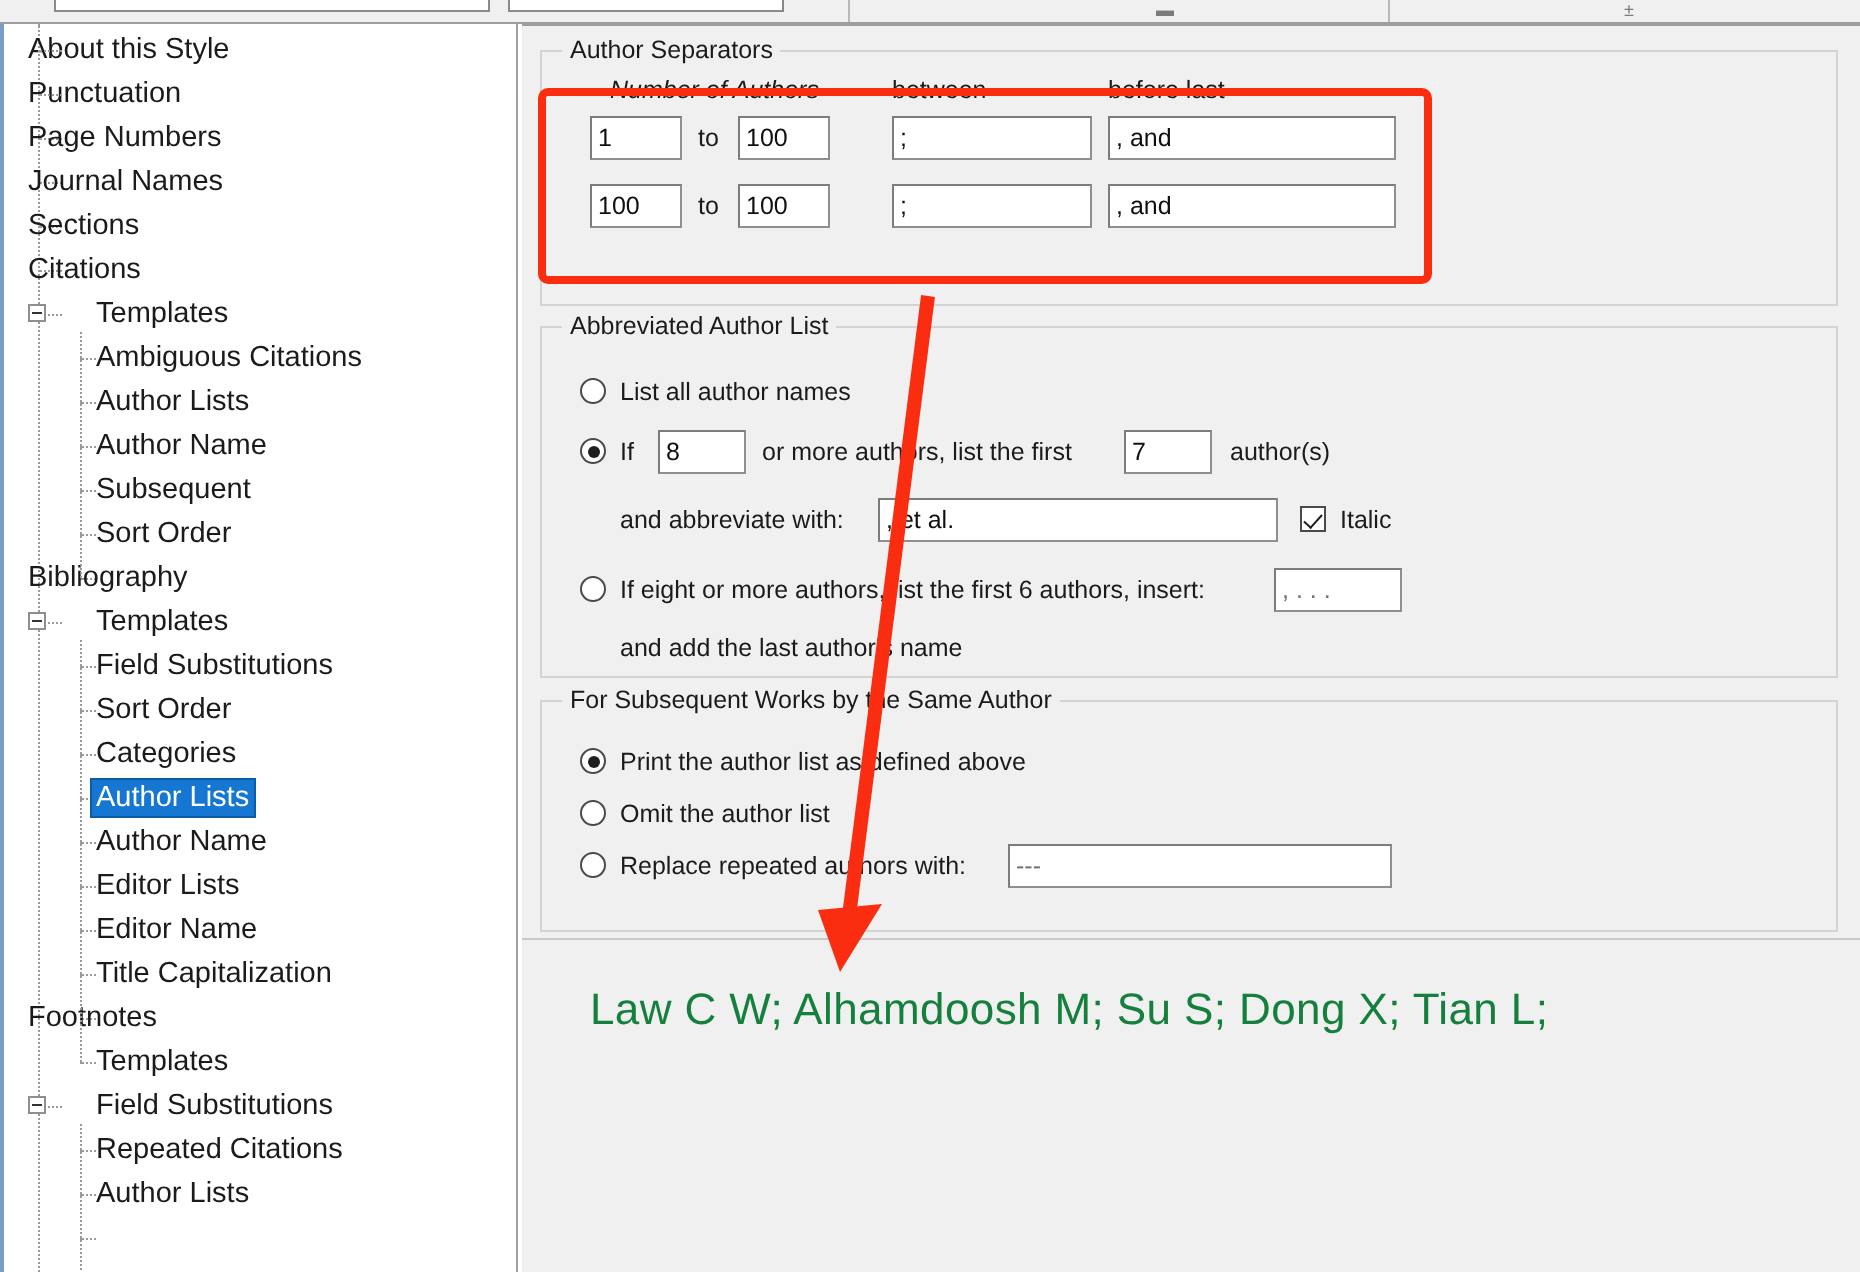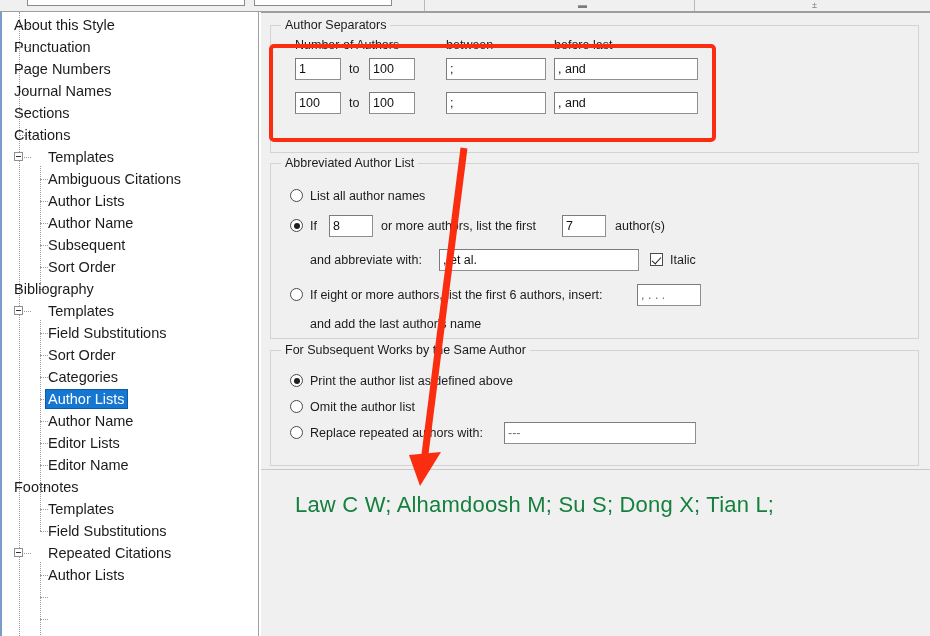--- a/index.html
+++ b/index.html
@@ -307,20 +307,23 @@
         </div>
         <div class="stub" style="left: 38px; top: 453px; width: 8px;"></div>
         <div class="tnode lvl2">
           <span class="lbl">Editor Lists</span>
         </div>
         <div class="stub" style="left: 38px; top: 475px; width: 8px;"></div>
         <div class="tnode lvl2">
           <span class="lbl">Editor Name</span>
         </div>
         <div class="stub" style="left: 38px; top: 497px; width: 8px;"></div>
+        <div class="tnode lvl2">
+          <span class="lbl">Title Capitalization</span>
+        </div>
         <div class="stub" style="left: 38px; top: 519px; width: 8px;"></div>
         <div class="tnode lvl1">
           <span class="lbl">Footnotes</span>
         </div>
         <div class="pmbox" style="left: 12px; top: 536px;"></div>
         <div class="stub" style="left: 22px; top: 541px; width: 7px;"></div>
         <div class="tnode lvl2">
           <span class="lbl">Templates</span>
         </div>
         <div class="stub" style="left: 38px; top: 563px; width: 8px;"></div>
@@ -339,21 +342,21 @@
         <div class="spine" style="left: 38px; top: 308px; height: 211px;"></div>
         <div class="spine" style="left: 38px; top: 550px; height: 79px;"></div>
       </div>
   </div>
 
   <div id="content">
 
     <div class="gbox" style="left:9px; top:12px; width:649px; height:128px;text-align:center;">
       <span class="gtitle">Author Separators</span>
 
-      <span class="lbltxt" style="left:24px; top:12px;">Number of Authors</span>
+      <span class="lbltxt" style="left:34px; top:12px;font-style:italic;">Number of Authors</span>
       <span class="lbltxt" style="left:175px; top:12px;">between</span>
       <span class="lbltxt" style="left:283px; top:12px;">before last</span>
 
       <div class="tfield" style="left:24px; top:32px; width:46px; height:22px;">1</div>
       <span class="lbltxt" style="left:78px; top:36px;">to</span>
       <div class="tfield" style="left:98px; top:32px; width:46px; height:22px;">100</div>
       <div class="tfield" style="left:175px; top:32px; width:100px; height:22px;">;</div>
       <div class="tfield" style="left:283px; top:32px; width:144px; height:22px;">, and</div>
 
       <div class="tfield" style="left:24px; top:66px; width:46px; height:22px;">100</div>

